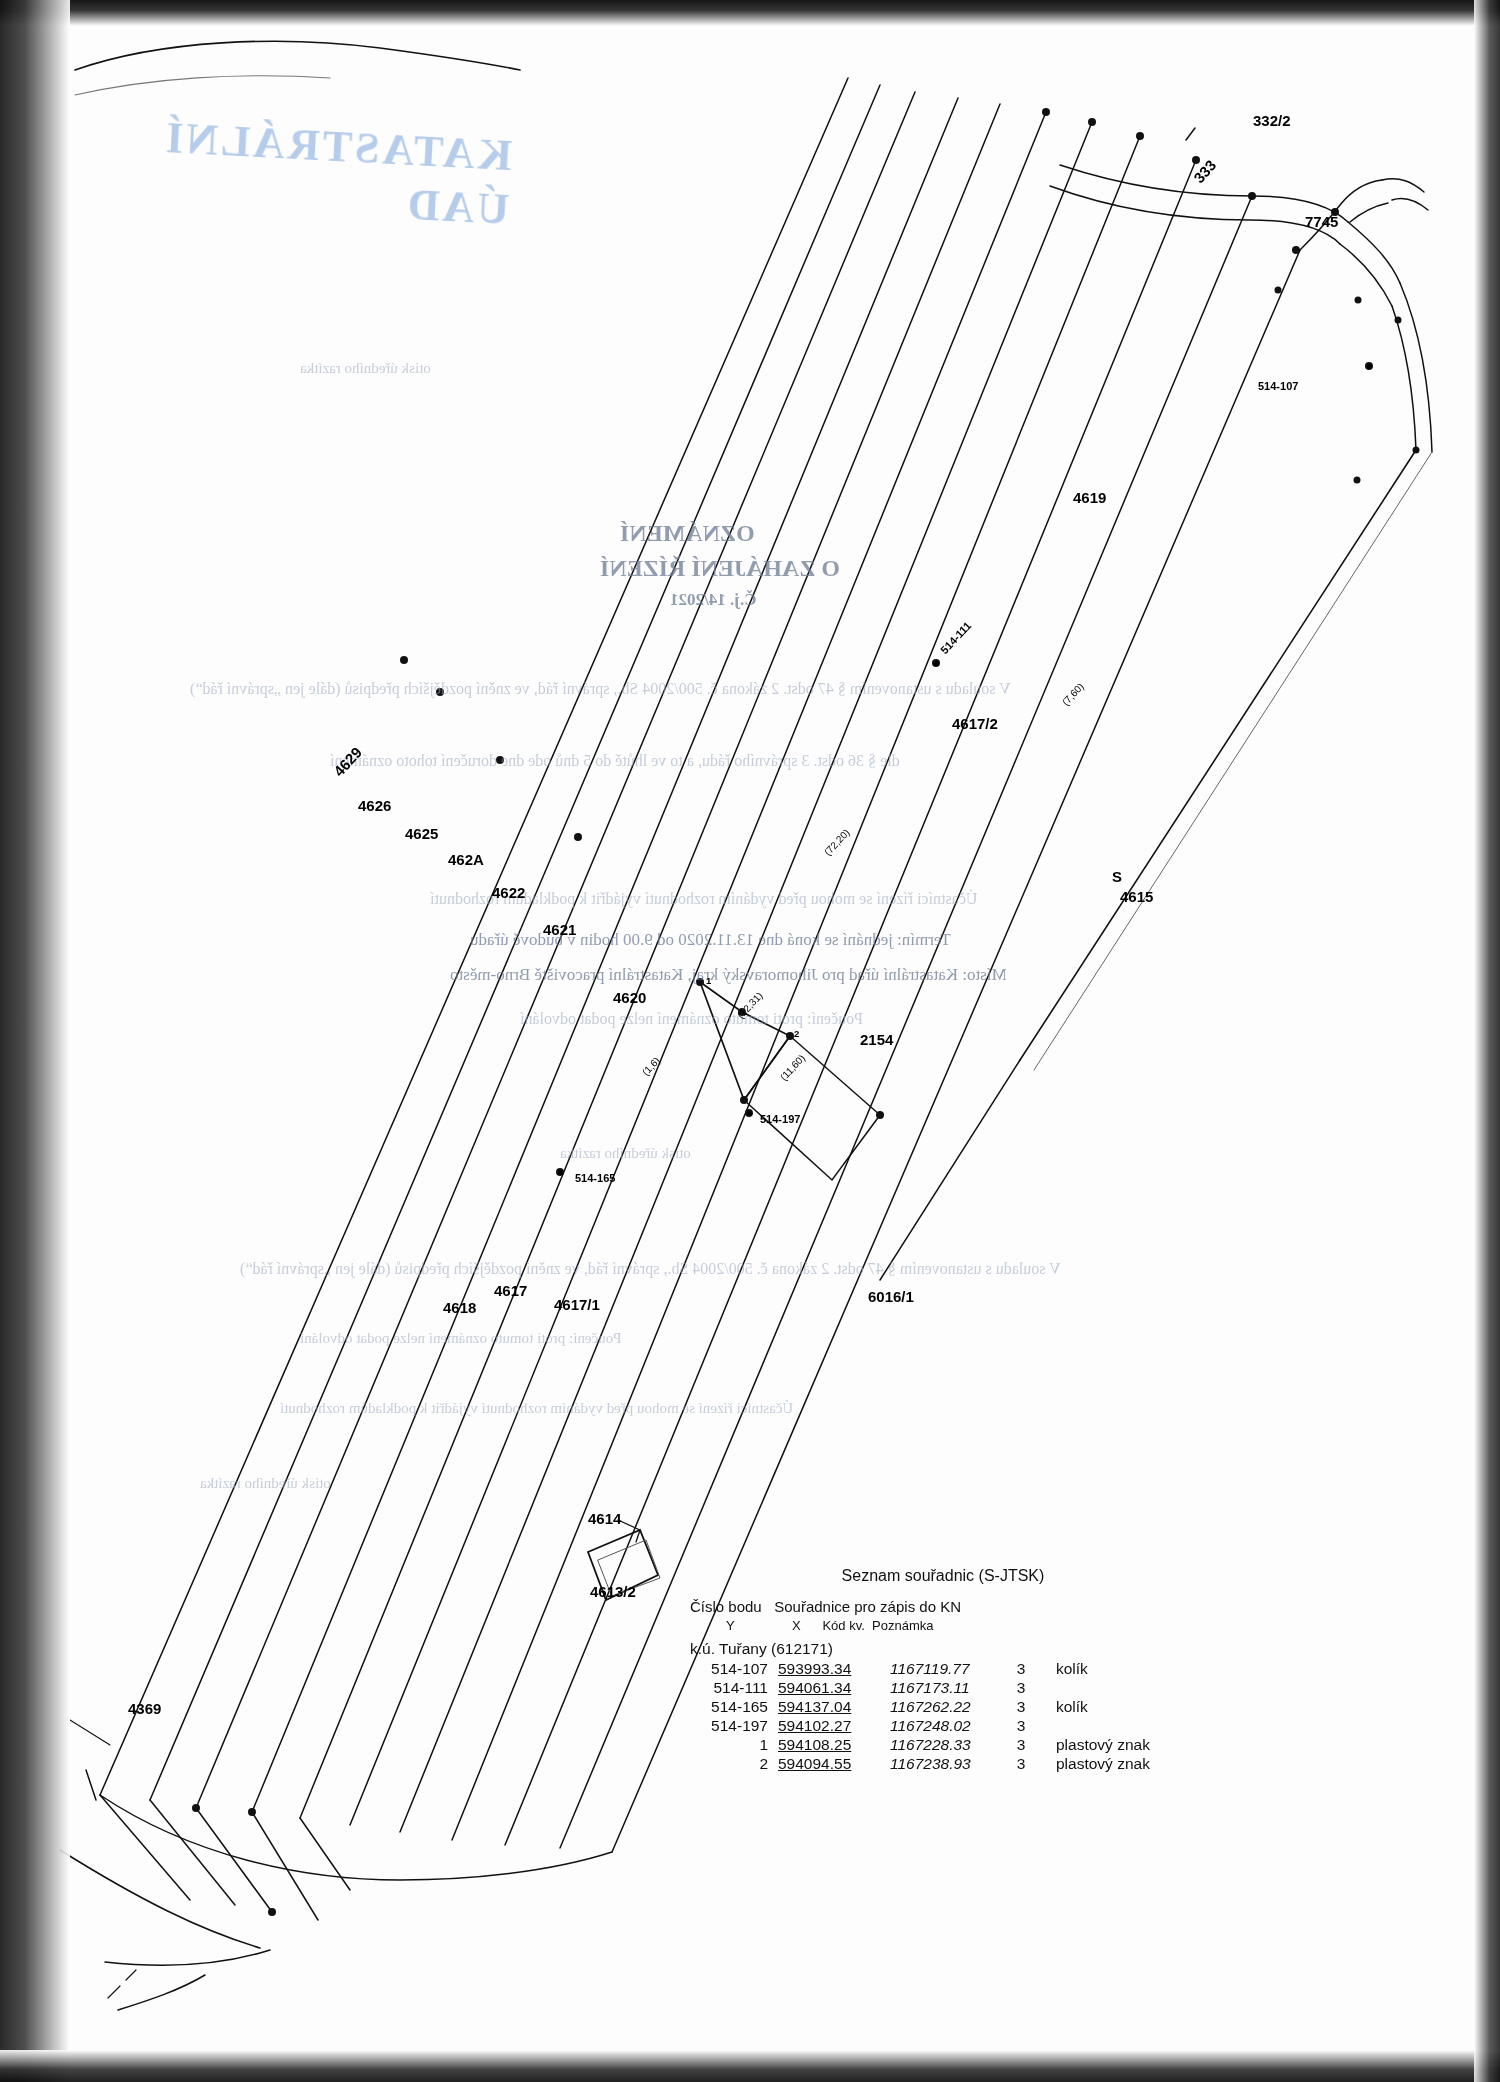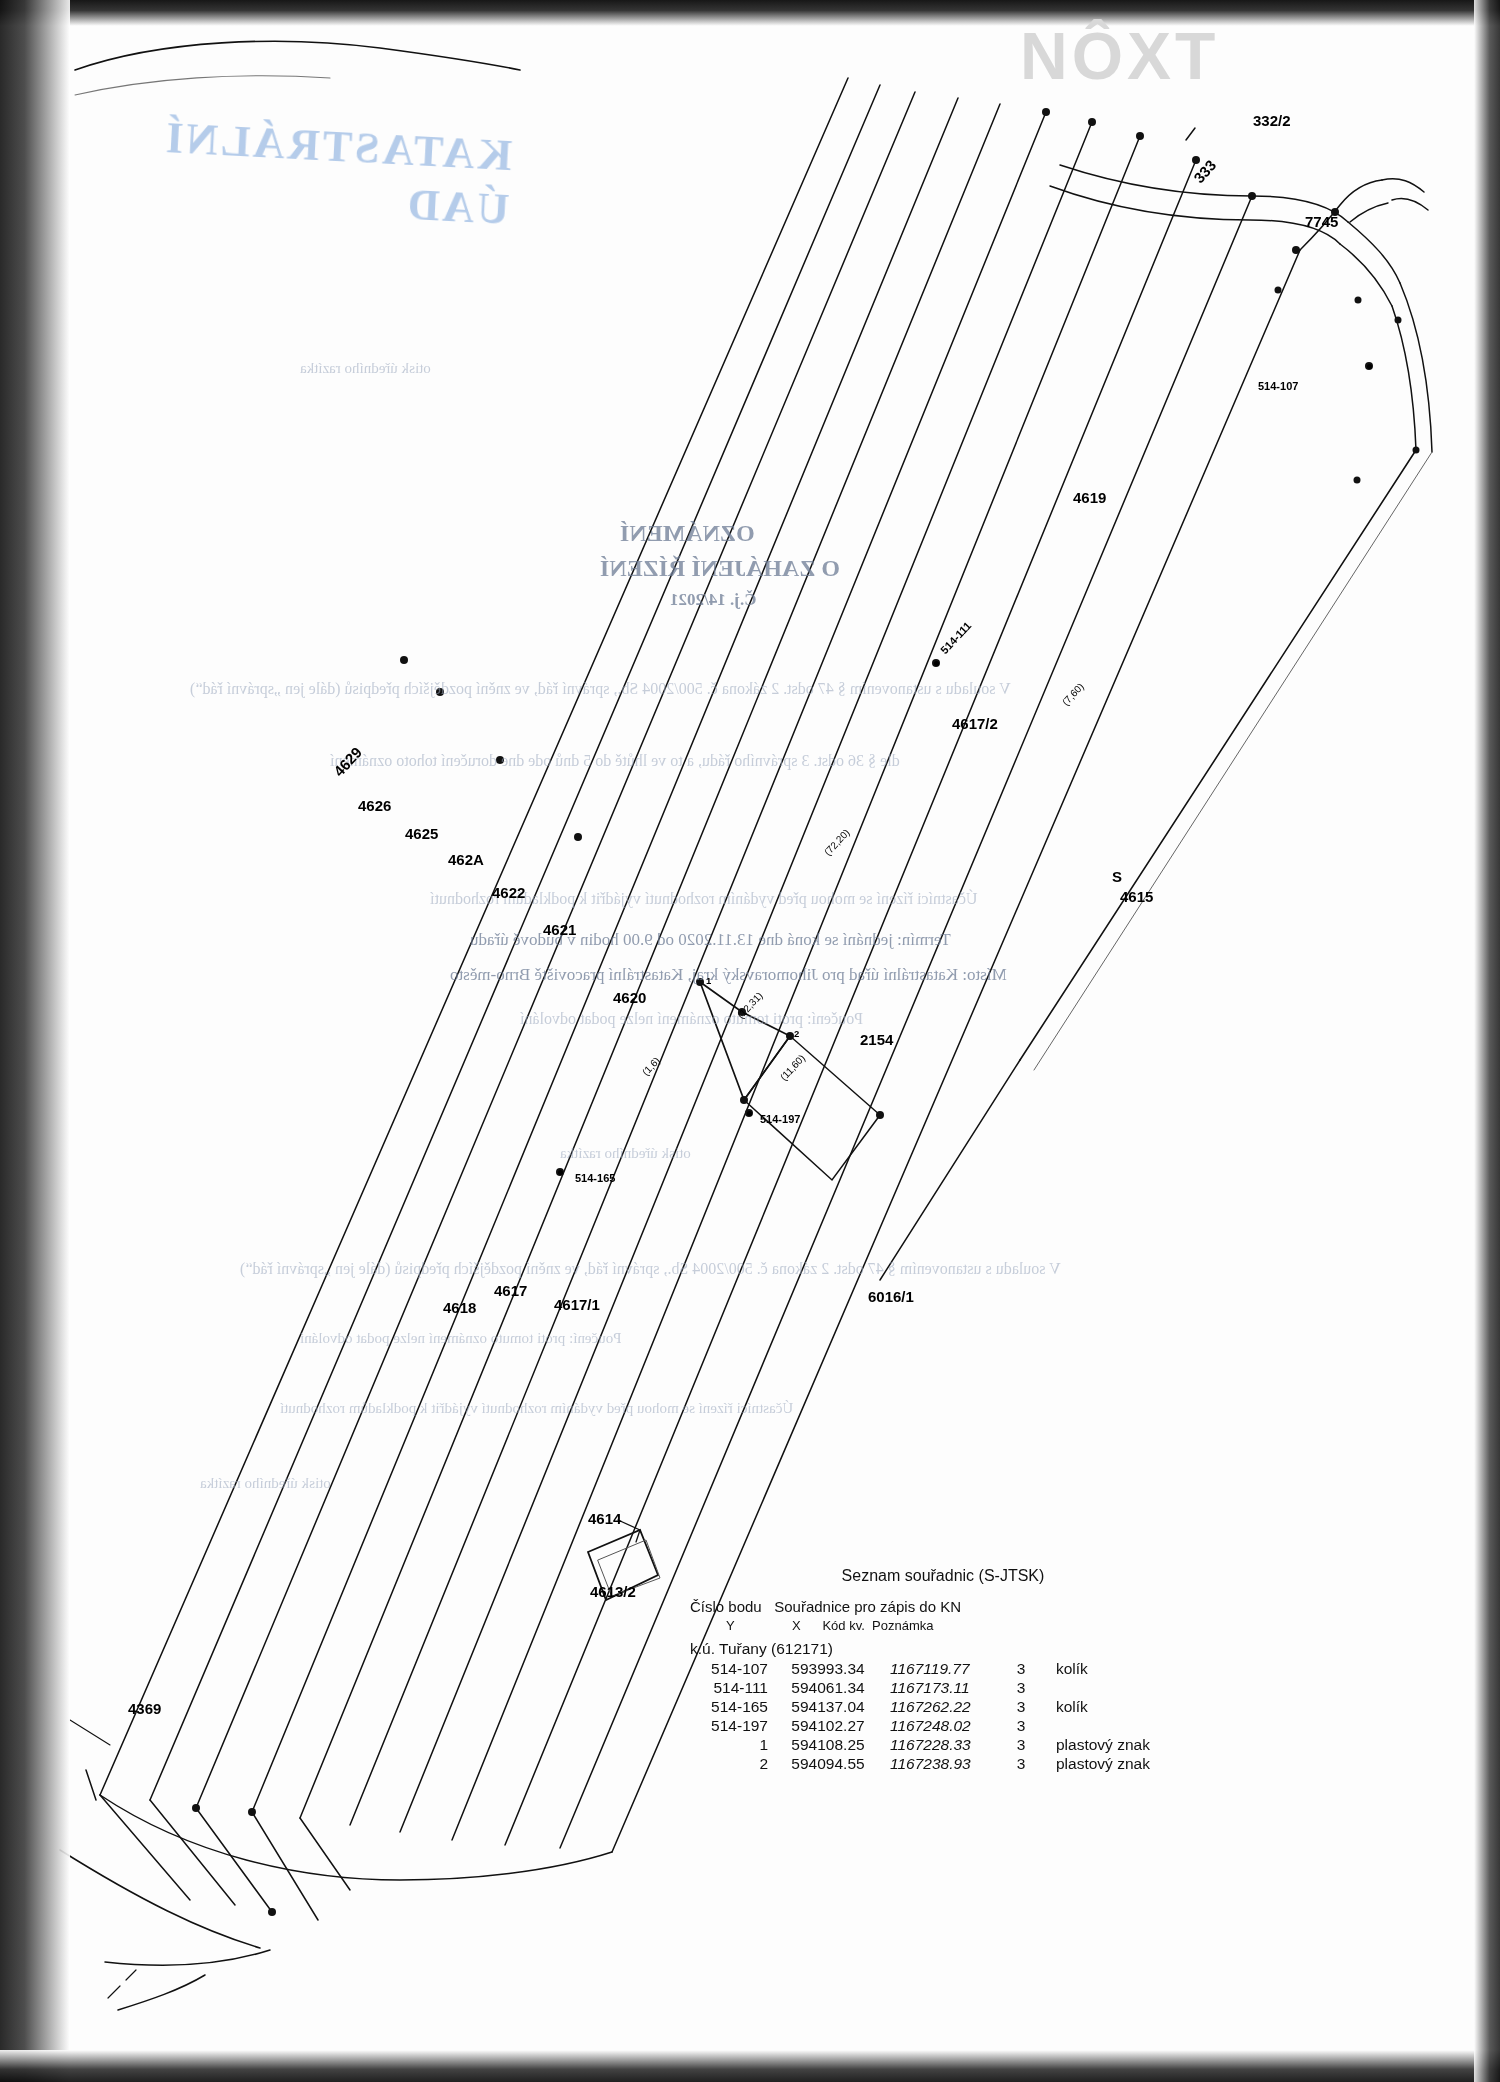--- a/index.html
+++ b/index.html
@@ -115,21 +115,21 @@
   .coord-table .hdr1 { white-space: pre; font-size: 15px; }
   .coord-table .hdr2 { white-space: pre; font-size: 13px; }
   .coord-table .ko   { margin-top: 4px; font-size: 15.5px; }
   .coord-table table { border-collapse: collapse; margin-top: 1px; }
   .coord-table td {
     padding: 0 6px 0 0;
     font-size: 15.5px;
     white-space: nowrap;
   }
   .coord-table td.c-id { text-align: right; width: 78px; padding-right: 10px; }
-  .coord-table td.c-y  { text-align: center; width: 100px; padding-right: 12px; }
+  .coord-table td.c-y  { text-align: left; width: 100px; padding-right: 12px; text-decoration: underline; }
   .coord-table td.c-x  { text-align: left; width: 104px; padding-right: 14px; font-style: italic; }
   .coord-table td.c-k  { text-align: center; width: 26px; }
   .coord-table td.c-n  { text-align: left; padding-left: 16px; }
 
   
   .lbl {
     position: absolute;
     font-family: "Liberation Sans", sans-serif;
     font-weight: bold;
     color: #000;
@@ -245,23 +245,20 @@
       <circle cx="196" cy="1808" r="4"></circle>
       <circle cx="272" cy="1912" r="4"></circle>
     </g>
   </svg>
 
   <div class="paper-shadow-top"></div>
   <div class="paper-shadow-left"></div>
   <div class="paper-shadow-bottom"></div>
   <div class="paper-shadow-right"></div>
 
-  <div class="watermark">
-    <span>N</span><span>Ô</span><span>X</span><span>T</span>
-  </div>
 
   <div class="stamp">
     <div>KATASTRÁLNÍ</div>
     <div>ÚAD</div>
   </div>
 
   <div class="ghost dark" style="left:620px; top:520px; font-size:24px; font-weight:bold;">OZNÁMENÍ</div>
   <div class="ghost dark" style="left:600px; top:555px; font-size:24px; font-weight:bold;">O ZAHÁJENÍ ŘÍZENÍ</div>
   <div class="ghost dark" style="left:670px; top:590px; font-size:17px; font-weight:bold;">Č.j. 14/2021</div>
 

